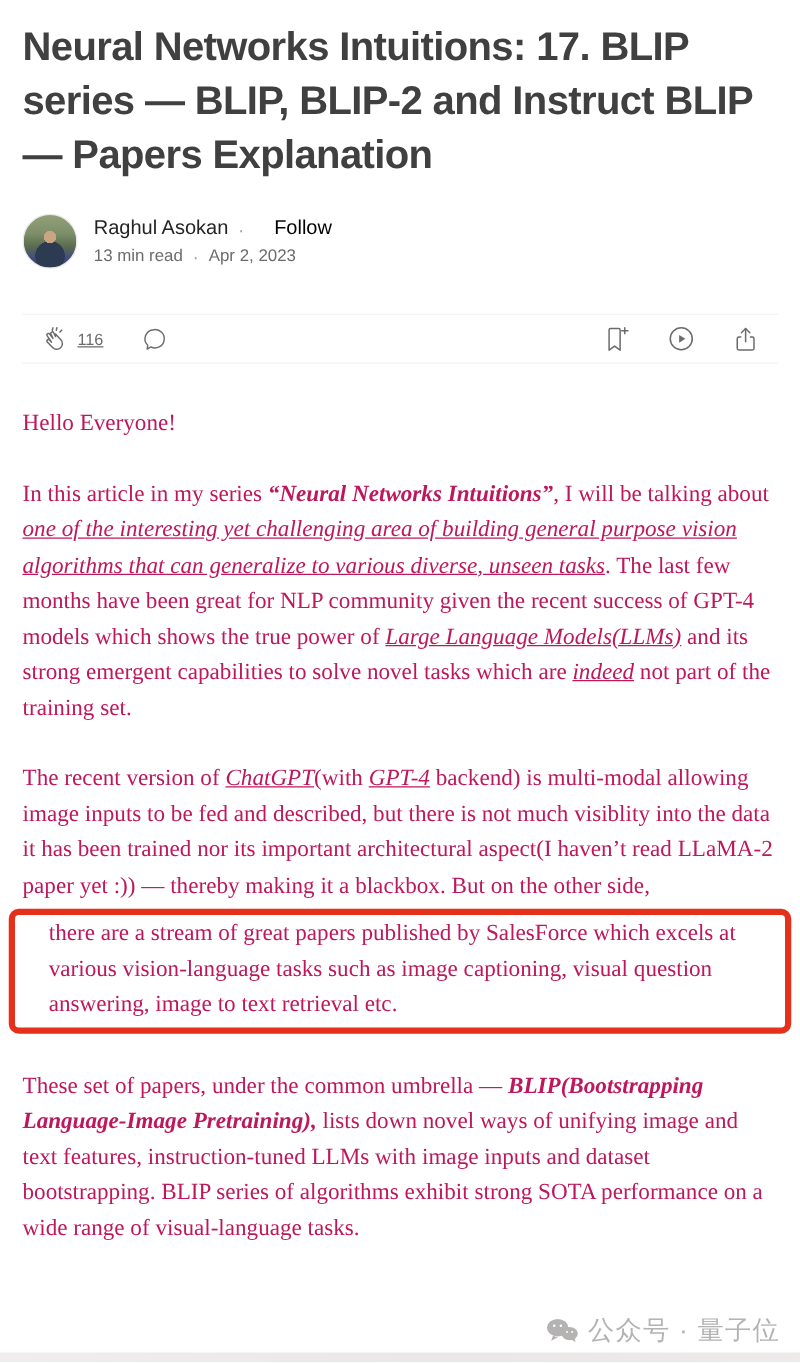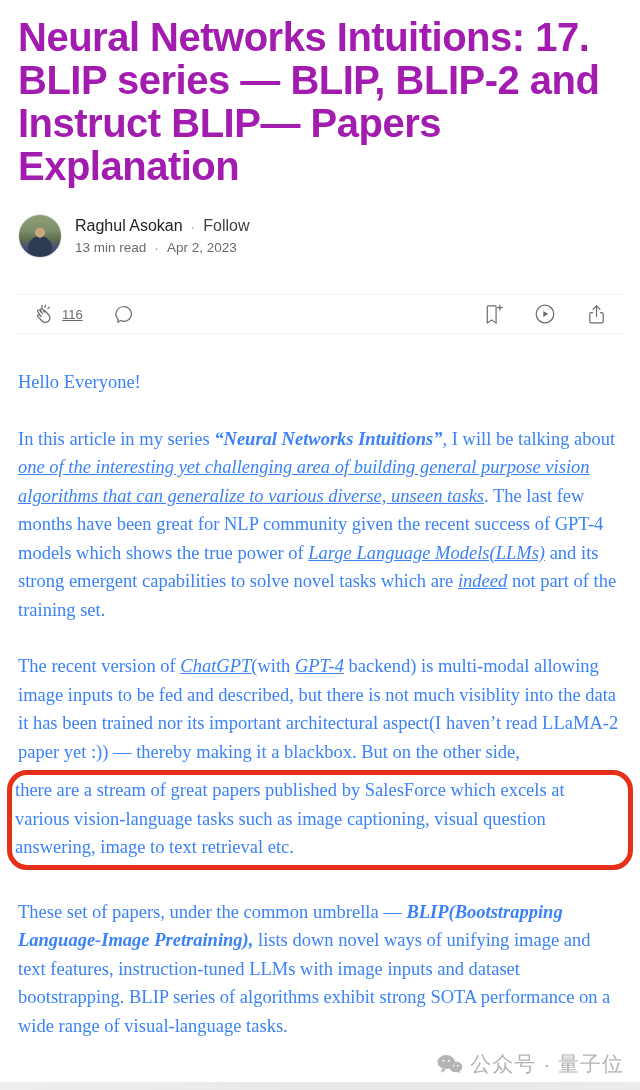--- a/index.html
+++ b/index.html
@@ -11,43 +11,43 @@
     overflow:hidden;
     font-family:"Liberation Sans", sans-serif;
   }
   .content { padding:0 18px; }
 
   
   h1.title {
     margin-top:16px;
     font-family:"Liberation Sans", sans-serif;
     font-weight:bold;
-    font-size:40px;
+    font-size:32px;
     line-height:43px;
     letter-spacing:-0.5px;
-    color:#a21caf;
+    color:#404040;
   }
 
   
   .author-row { display:flex; align-items:center; margin-top:26px; }
   .avatar {
     width:44px; height:44px; border-radius:50%;
     flex:0 0 44px;
     background:
       radial-gradient(circle at 50% 42%, #c9a582 0 15%, rgba(0,0,0,0) 16%),
       radial-gradient(circle at 50% 78%, #2c3a52 0 30%, rgba(0,0,0,0) 31%),
       linear-gradient(180deg, #93a077 0%, #7d8f6a 35%, #5b6b4f 60%, #44507a 80%, #384062 100%);
     border:1px solid #e8e8e8;
     cursor:pointer;
   }
   .author-info { margin-left:13px; }
   .author-line { font-size:16px; color:#242424; display:flex; align-items:flex-end; gap:8px; }
   .author-name { cursor:pointer; }
   .dot { color:#9a9a9a; font-size:14px; }
-  .follow { color:#404040; cursor:pointer; text-decoration:none; }
+  .follow { color:#000000; cursor:pointer; text-decoration:none;margin-left:16px; }
   .meta-line { margin-top:5px; font-size:13.5px; color:#6b6b6b; display:flex; align-items:flex-start; gap:8px; }
 
   
   .engagement-bar {
     margin-top:36px;
     border-top:1px solid #f2f2f2;
     border-bottom:1px solid #f2f2f2;
     padding:7px 14px;
     display:flex; justify-content:space-between; align-items:center;
   }
@@ -56,31 +56,31 @@
   .eng-btn { display:flex; align-items:center; gap:7px; cursor:pointer; background:none; border:none; }
   .eng-count { font-size:13px; color:#6b6b6b; font-family:"Liberation Sans", sans-serif;text-decoration:underline; }
   .icon svg { display:block; }
 
   
   .article-body { margin-top:34px; }
   .body-p {
     font-family:"Liberation Serif", serif;
     font-size:18.5px;
     line-height:28.5px;
-    color:#3b82f6;
+    color:#be185d;
     margin:0 0 28px 0;
   }
   .body-p .it  { font-style:italic;text-decoration:underline; }
   .body-p .bit { font-style:italic; font-weight:bold; }
   .tight { margin-bottom:4px !important; }
   .highlight-box {
     border:5px solid #c2410c;
-    border-radius:20px;
+    border-radius:8px;
     margin:0 -11px 28px -11px;
-    padding:1px 10px 3px 3px;
+    padding:1px 10px 3px 27px;
   }
   .highlight-box .body-p { margin:0; }
 
   
   .watermark {
     position:absolute;
     right:16px; top:1050px;
     display:flex; align-items:center; gap:7px;
     color:#b5b2b2;
     font-size:21px;

